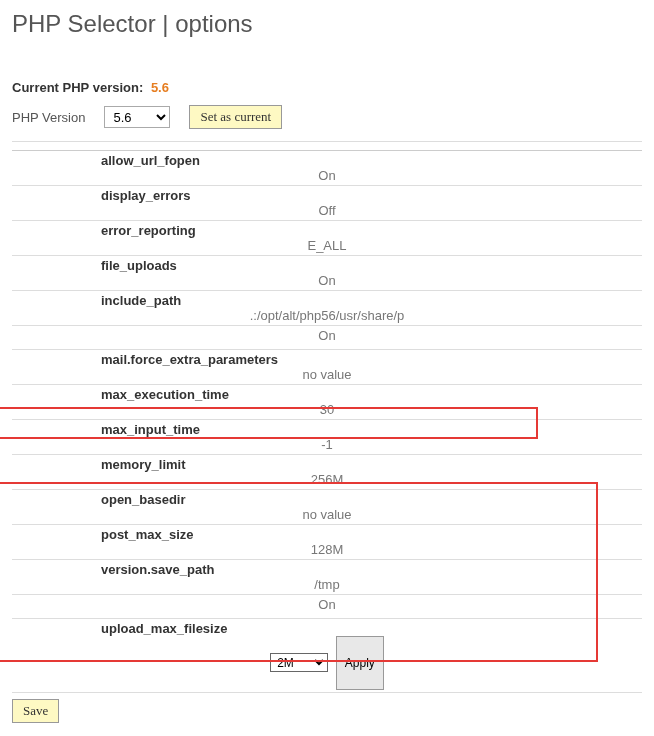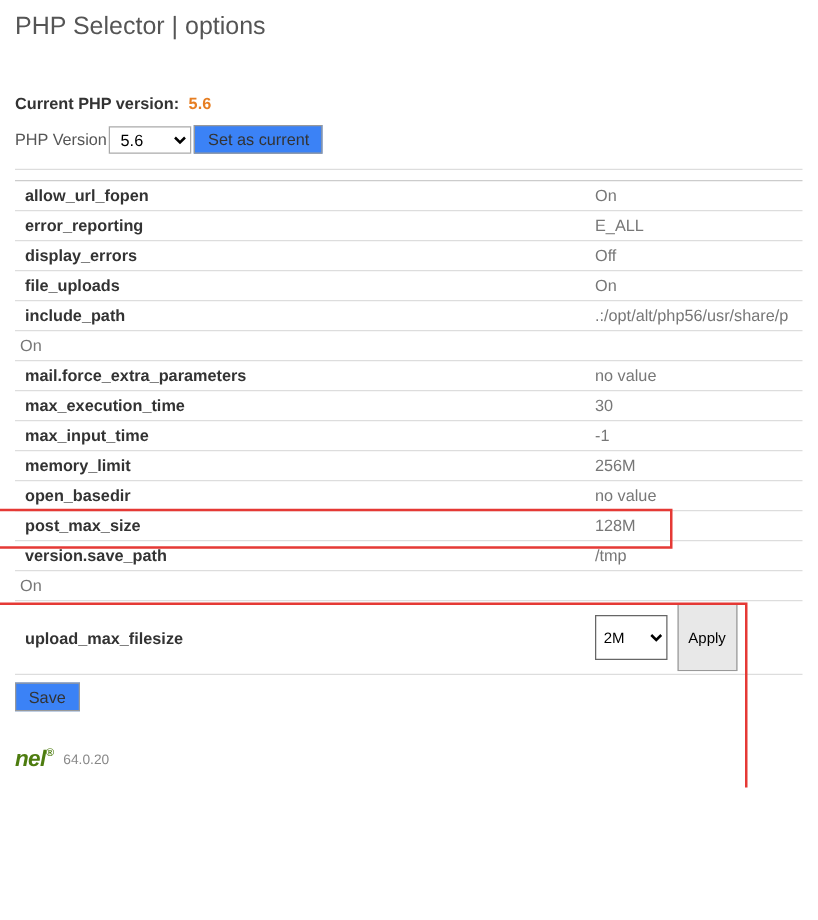--- a/index.html
+++ b/index.html
@@ -1,39 +1,39 @@
 <!DOCTYPE html>
 <html><head>
   <meta charset="utf-8">
   <style>
     * { box-sizing: border-box; margin: 0; padding: 0; }
     body { font-family: Arial, Helvetica, sans-serif; color: #333; background: #fff; width: 654px; }
-    .page-title { font-size: 20px; font-weight: 400; color: #555; padding: 10px 12px 4px 12px; }
+    .page-title { font-size: 24px; font-weight: 400; color: #555; padding: 10px 12px 4px 12px; }
     .content { padding: 8px 12px 12px 12px; }
     .current-version-row { margin-top: 30px; margin-bottom: 10px; font-size: 13px; }
     .current-version-row .label { font-weight: bold; color: #333; }
     .current-version-row .value { font-weight: bold; color: #e67e22; margin-left: 4px; }
-    .version-row { display: flex; align-items: center; gap: 2px; font-size: 13px; border-bottom: 1px solid #ddd; padding-bottom: 12px; margin-bottom: 8px; }
+    .version-row { display: flex; align-items: center; gap: 19px; font-size: 13px; border-bottom: 1px solid #ddd; padding-bottom: 12px; margin-bottom: 8px; }
     .version-row .label { color: #555; }
     select.version-select { font-size: 13px; padding: 2px 4px; min-width: 66px; height: 22px; border: 1px solid #aaa; background: #fff; }
-    button.btn { font-size: 13px; padding: 3px 10px; border: 1px solid #999; background: #3b82f6; color: #333; cursor: pointer; }
+    button.btn { font-size: 13px; padding: 3px 10px; border: 1px solid #999; background: #fef9c3; color: #333; cursor: pointer; font-family: Liberation Serif, serif; }
     .options-table { border-top: 1px solid #ccc; }
-    .option-row { display: flex; align-items: center; border-bottom: 1px solid #ddd; font-size: 13px; min-height: 24px; padding: 2px 4px; position: relative; }
+    .option-row { display: flex; align-items: center; border-bottom: 1px solid #ddd; font-size: 13px; min-height: 24px; padding: 2px 4px; position: relative; flex-direction: column; }
     .option-name { font-weight: bold; color: #333; width: 460px; flex-shrink: 0; padding-left: 4px; }
     .option-value { color: #777; flex: 1; white-space: nowrap; overflow: hidden; }
     .highlight-red { position: absolute; border: 2px solid #e53935; pointer-events: none; }
     .highlight-1 { left: -2px; top: 407px; width: 540px; height: 32px; }
     .highlight-2 { left: -2px; top: 482px; width: 600px; height: 180px; }
     .save-row { padding: 6px 0 0 0; }
     .footer { display: flex; align-items: center; gap: 8px; margin-top: 28px; padding-left: 0; }
     .cpanel-logo { font-weight: bold; font-style: italic; color: #4d7c0f; font-size: 18px; letter-spacing: -0.5px; position: relative; }
     .cpanel-logo .reg { font-size: 9px; vertical-align: top; }
     .footer-version { color: #888; font-size: 11px; text-align: right; }
     .dropdown-wrap { position: relative; display: inline-block; }
-    .small-select { font-size: 12px; padding: 1px 2px; min-width: 58px; height: 36px; border: 1px solid #666; background: #fff; }
+    .small-select { font-size: 12px; padding: 1px 2px; min-width: 58px; height: 19px; border: 1px solid #666; background: #fff; }
     .apply-btn { font-size: 12px; padding: 19px 8px; margin-left: 4px; border: 1px solid #999; background: #e8e8e8; cursor: pointer; }
     .container { position: relative; }
   </style>
 </head>
 <body>
 
 <div class="container">
   <h1 class="page-title">PHP Selector | options</h1>
 
   <div class="content">
@@ -49,26 +49,26 @@
       </select>
       <button class="btn">Set as current</button>
     </div>
 
     <div class="options-table" id="options-table">
         <div class="option-row">
           <div class="option-name">allow_url_fopen</div>
           <div class="option-value">On</div>
         </div>
         <div class="option-row">
+          <div class="option-name">display_errors</div>
+          <div class="option-value">Off</div>
+        </div>
+        <div class="option-row">
           <div class="option-name">error_reporting</div>
           <div class="option-value">E_ALL</div>
-        </div>
-        <div class="option-row">
-          <div class="option-name">display_errors</div>
-          <div class="option-value">Off</div>
         </div>
         <div class="option-row">
           <div class="option-name">file_uploads</div>
           <div class="option-value">On</div>
         </div>
         <div class="option-row">
           <div class="option-name">include_path</div>
           <div class="option-value">.:/opt/alt/php56/usr/share/p</div>
         </div>
         <div class="option-row">

